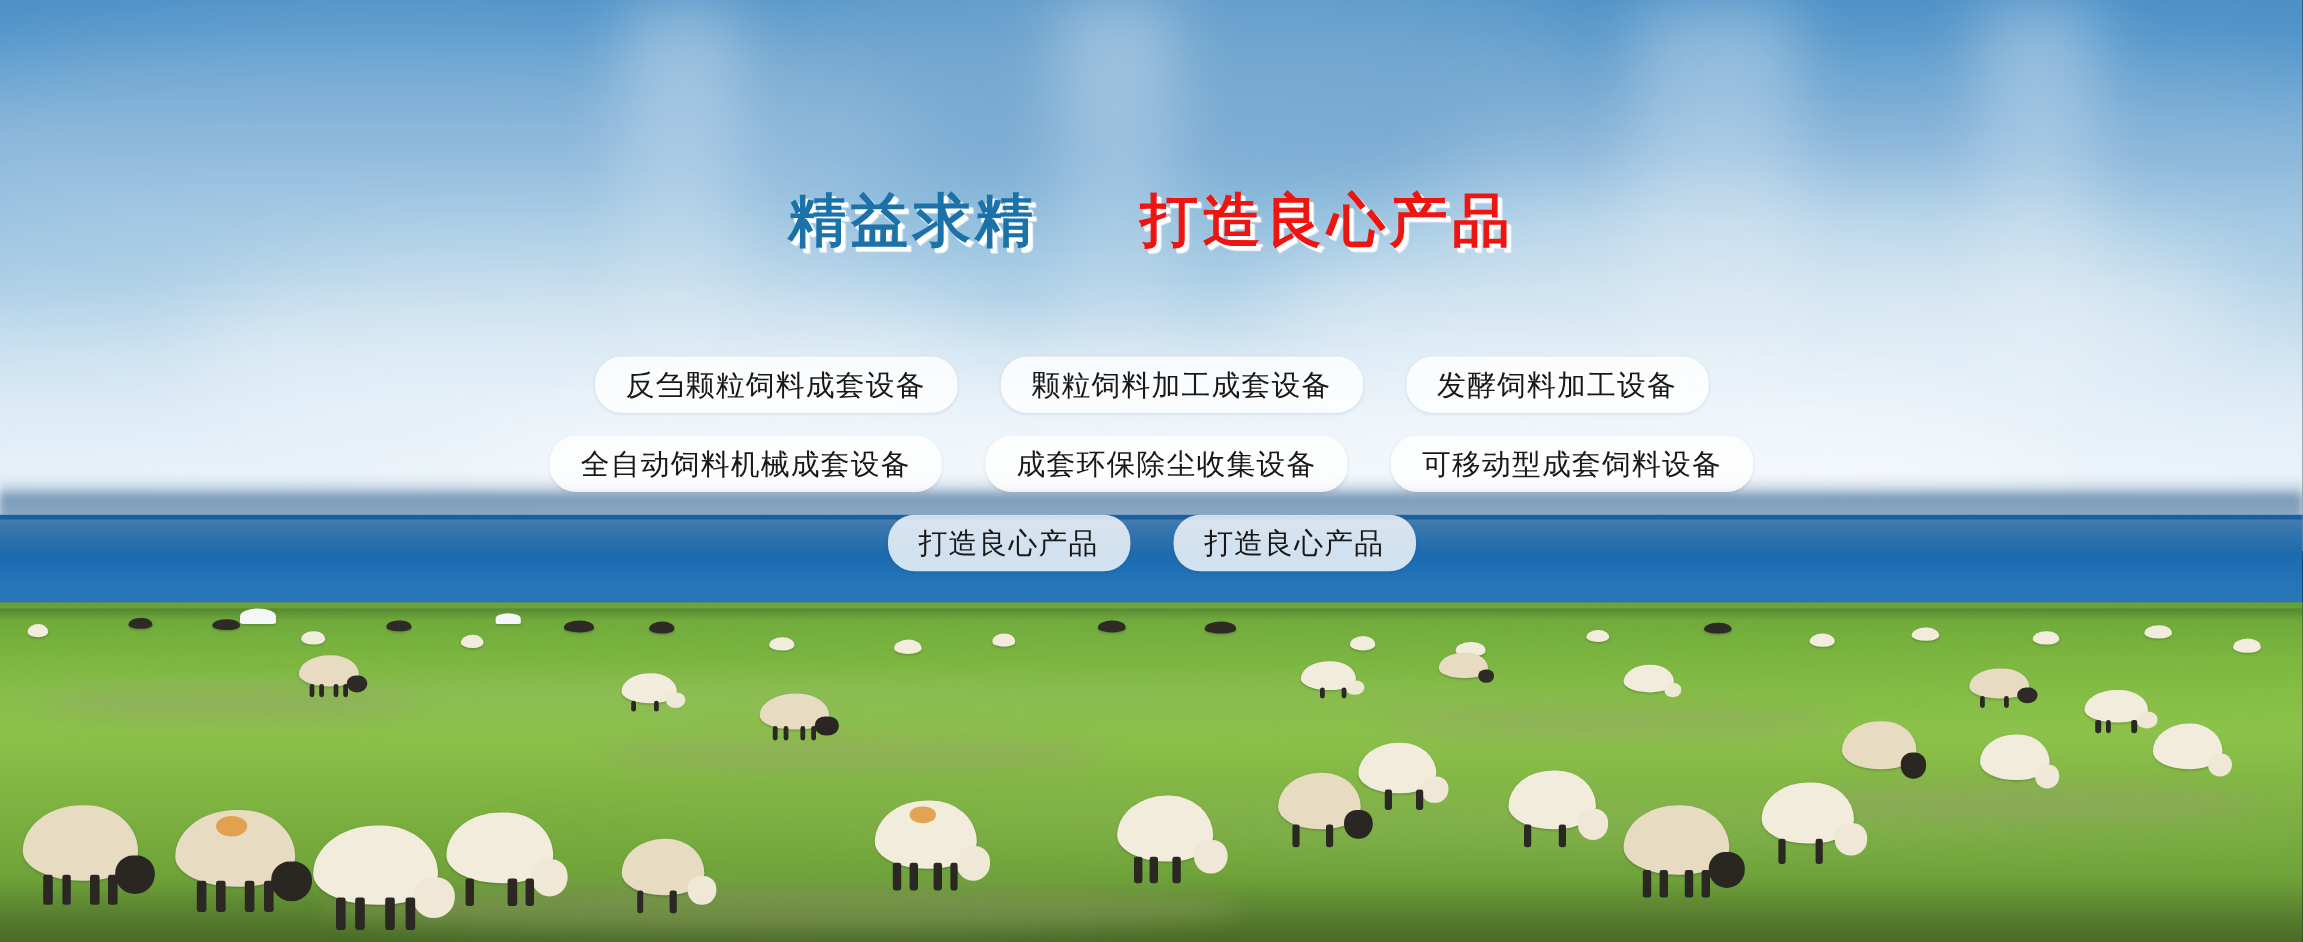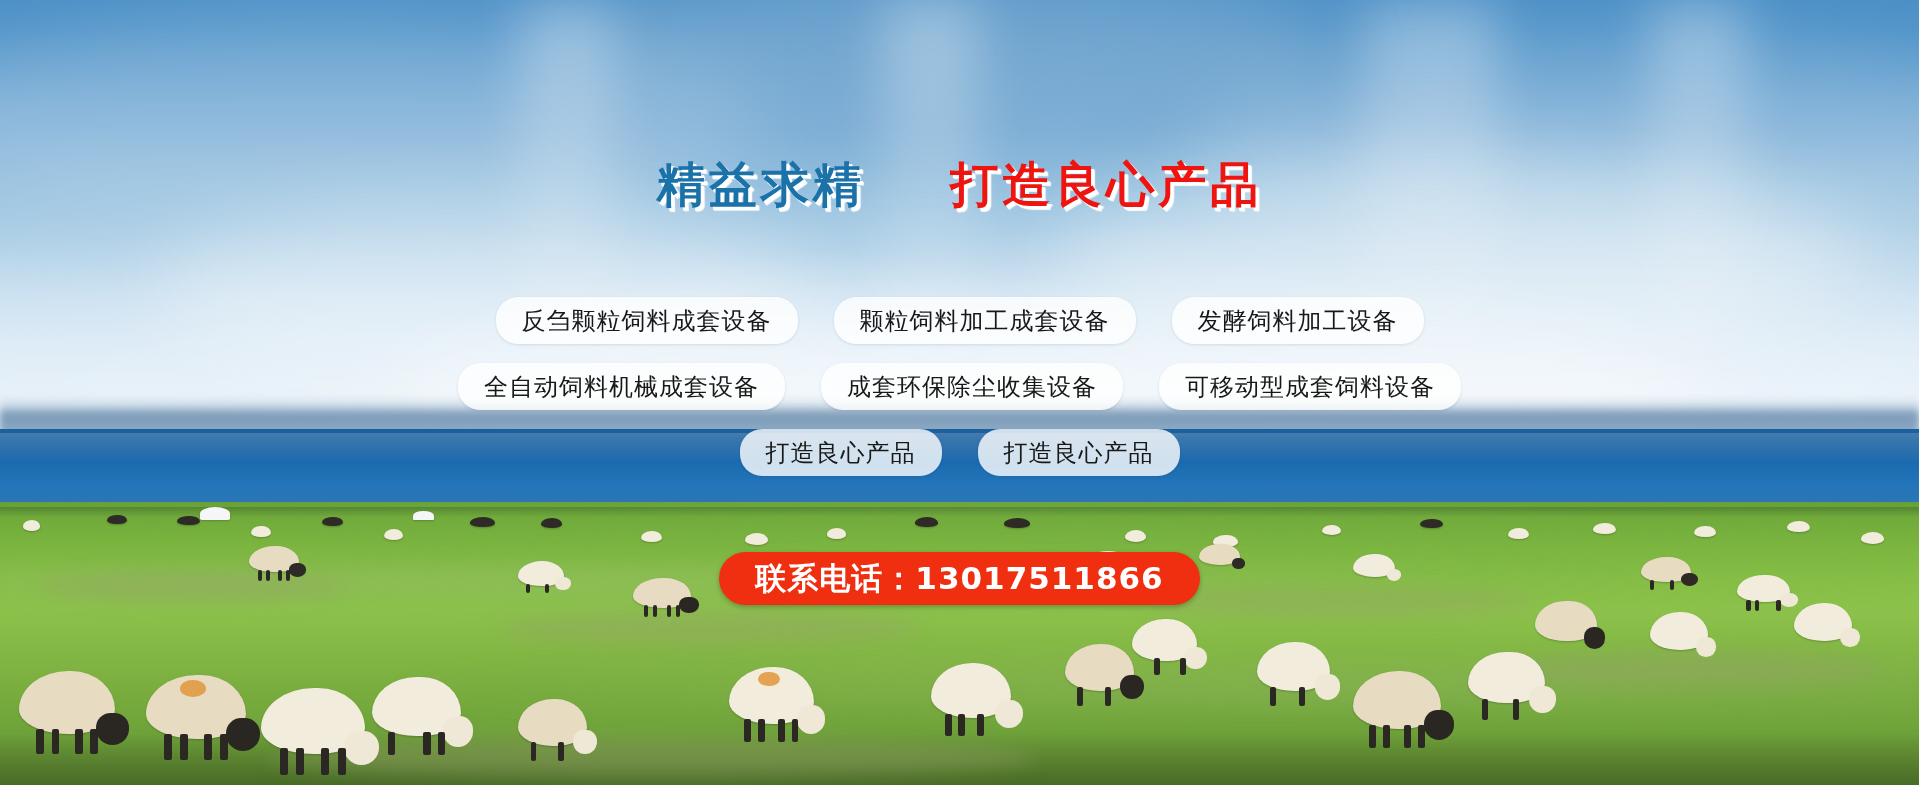--- a/index.html
+++ b/index.html
@@ -429,18 +429,15 @@
         <div class="pill">可移动型成套饲料设备</div>
       </div>
 
       <div class="pill-row">
         <div class="pill">打造良心产品</div>
         <div class="pill">打造良心产品</div>
       </div>
 
     </div>
 
-    <div class="phone-wrap">
-      <div class="phone">联系电话：13017511866</div>
-    </div>
 
   </div>
 </div>
 
 </body></html>

